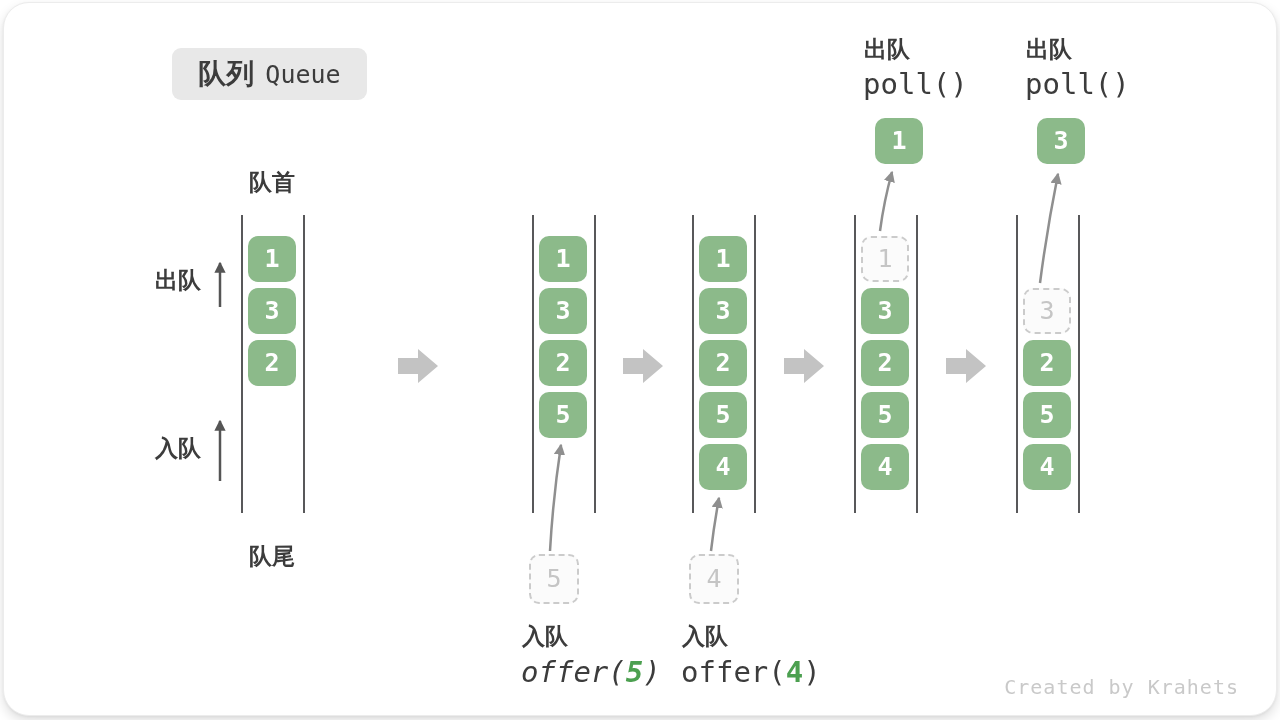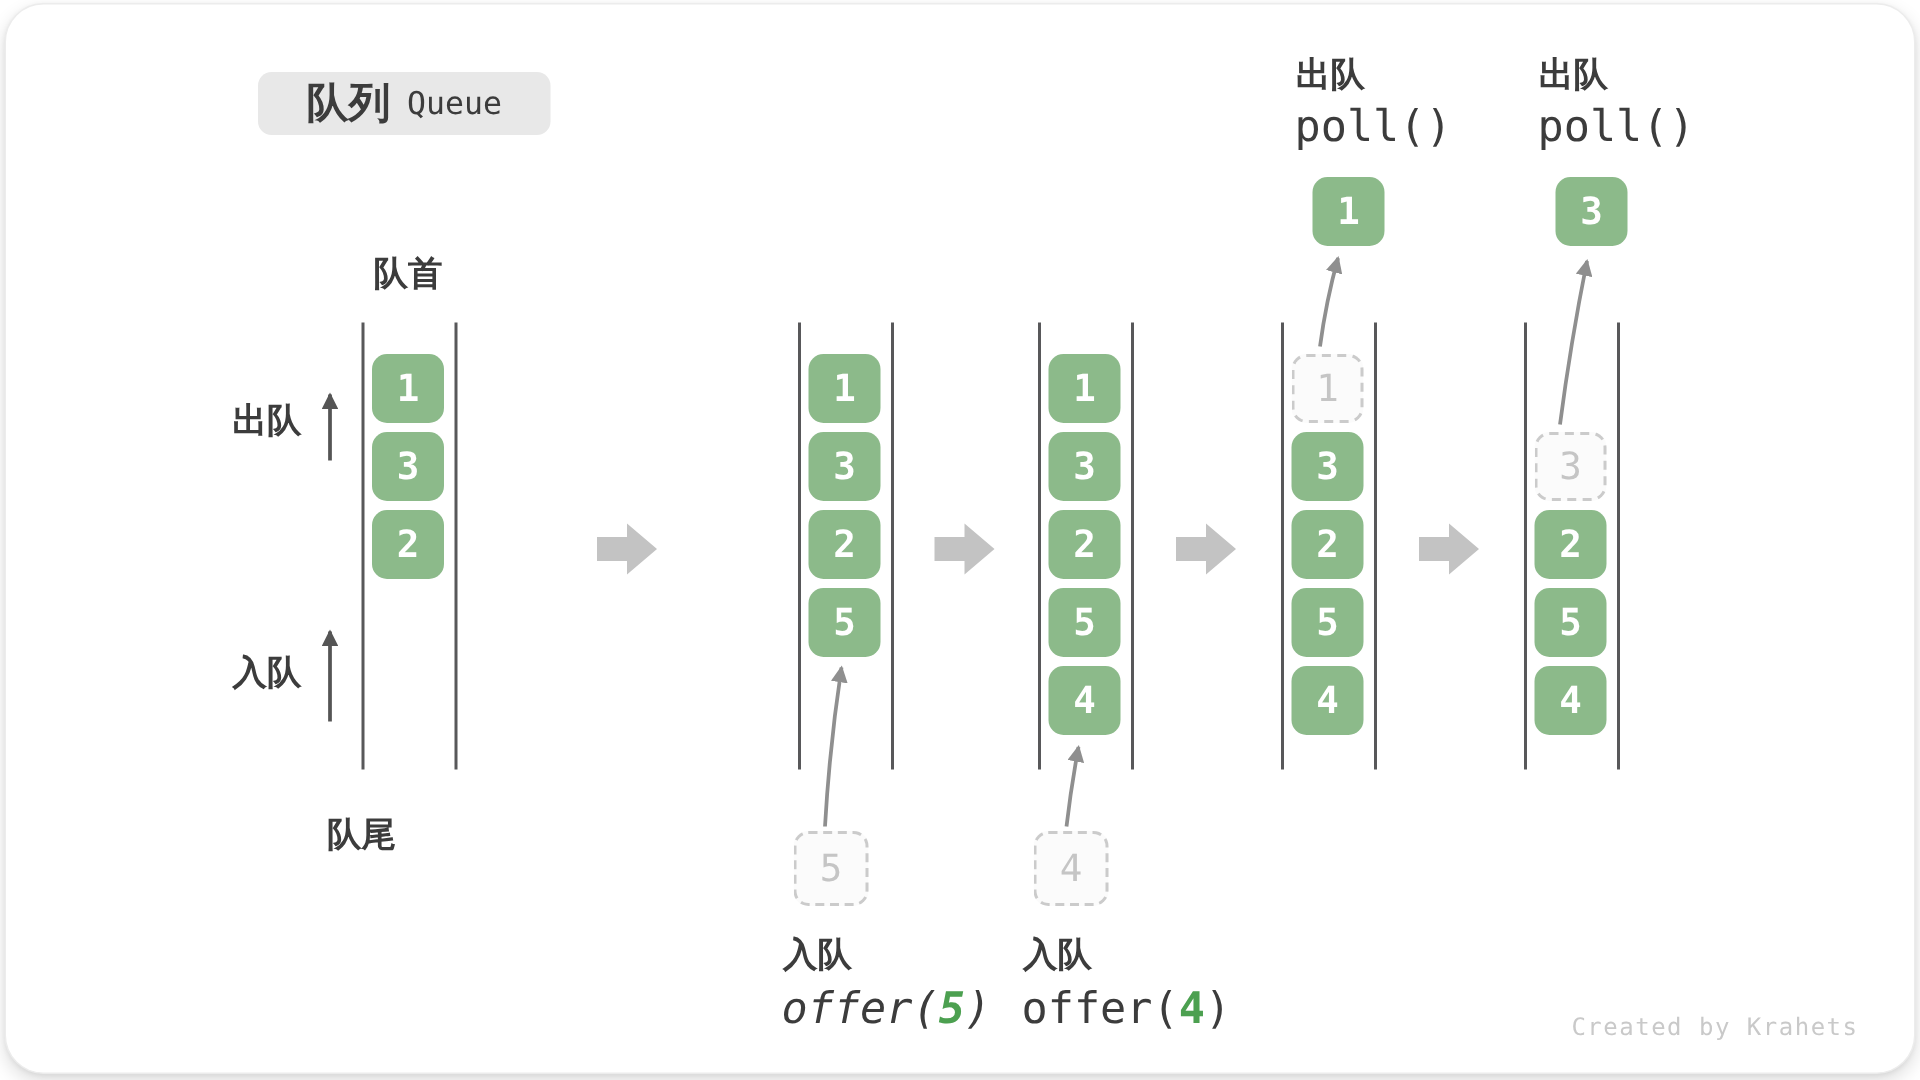--- a/index.html
+++ b/index.html
@@ -7,29 +7,29 @@
     position:relative;width:1280px;height:720px;overflow:hidden;
     font-family:"Liberation Sans",sans-serif;background:#fff;
   }
   .card{
     position:absolute;left:3px;top:2px;right:3px;bottom:4px;
     background:#ffffff;border:1px solid #ececec;border-radius:26px;
     box-shadow:0 5px 12px rgba(0,0,0,.13),0 1px 3px rgba(0,0,0,.05);
   }
   .overlay{position:absolute;left:0;top:0;pointer-events:none;}
   .title-box{
-    position:absolute;left:168px;top:45px;width:195px;height:42px;
+    position:absolute;left:168px;top:45px;width:195px;height:52px;
     background:var(--title-bg,#e8e8e8);border-radius:9px;
     display:flex;align-items:center;justify-content:center;gap:11px;
   }
   .title-zh{font-weight:bold;font-size:28px;color:var(--text-dark,#3c3c3c);}
-  .title-en{font-family:"DejaVu Sans Mono",monospace;font-size:21px;color:var(--text-dark,#3c3c3c);}
+  .title-en{font-family:"DejaVu Sans Mono",monospace;font-size:25px;color:var(--text-dark,#3c3c3c);}
   .lbl{position:absolute;font-weight:bold;font-size:23px;color:var(--text-dark,#3c3c3c);white-space:nowrap;}
   .lbl.head{left:214px;top:164px;width:108px;text-align:center;}
-  .lbl.tail{left:214px;top:538px;width:108px;text-align:left;}
+  .lbl.tail{left:214px;top:538px;width:108px;text-align:center;}
   .lbl.side-dequeue{left:151px;top:262px;}
   .lbl.side-enqueue{left:151px;top:430px;}
   .wall{position:absolute;width:1.6px;background:var(--wall,#58585a);}
   .cell{
     position:absolute;width:48px;height:46px;border-radius:10px;box-sizing:border-box;
     background:var(--box-green,#8cba8a);color:#ffffff;
     font-family:"DejaVu Sans Mono",monospace;font-size:25px;font-weight:bold;
     text-align:center;line-height:46px;
   }
   .cell.ghost{
@@ -43,21 +43,21 @@
     color:var(--text-dark,#3c3c3c);white-space:nowrap;
   }
   .opcode .arg{color:var(--accent-green,#4ca050);font-weight:bold;}
   .curve{fill:none;stroke:var(--curve-arrow,#8f8f8f);stroke-width:2.5;}
   .uparrow{stroke:var(--dark-arrow,#555555);stroke-width:2.5;}
   .flowarrow{fill:var(--flow-arrow,#c3c3c3);}
   .ah-dark{fill:var(--dark-arrow,#555555);}
   .ah-gray{fill:var(--curve-arrow,#8f8f8f);}
   .credit{
     position:absolute;right:37px;top:672px;
-    font-family:"DejaVu Sans Mono",monospace;font-size:16px;
+    font-family:"DejaVu Sans Mono",monospace;font-size:20px;
     color:var(--credit,#c9c9c9);letter-spacing:1px;
   }
 </style>
 </head>
 <body>
 
 <div class="stage">
   <div class="card">
 
     <svg class="overlay" width="1280" height="720" viewBox="0 0 1280 720">

